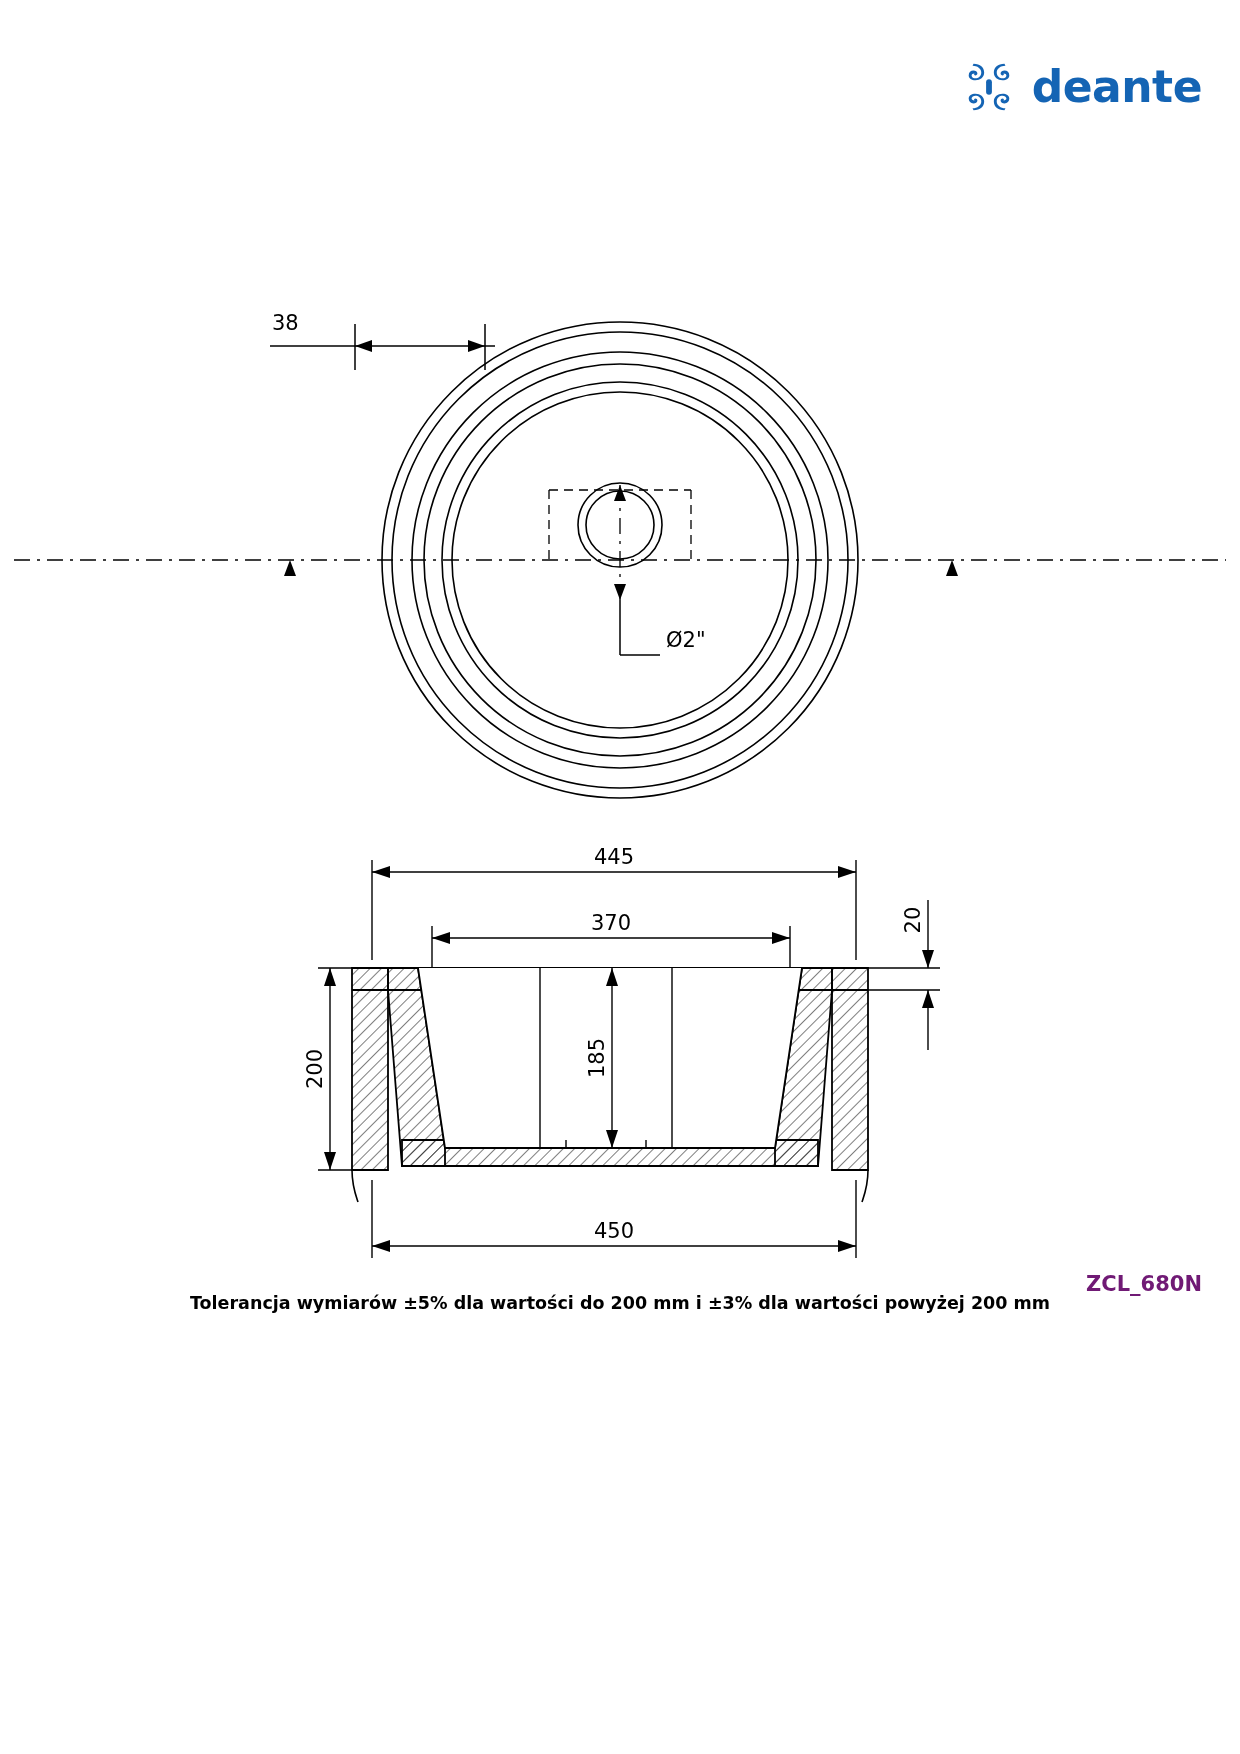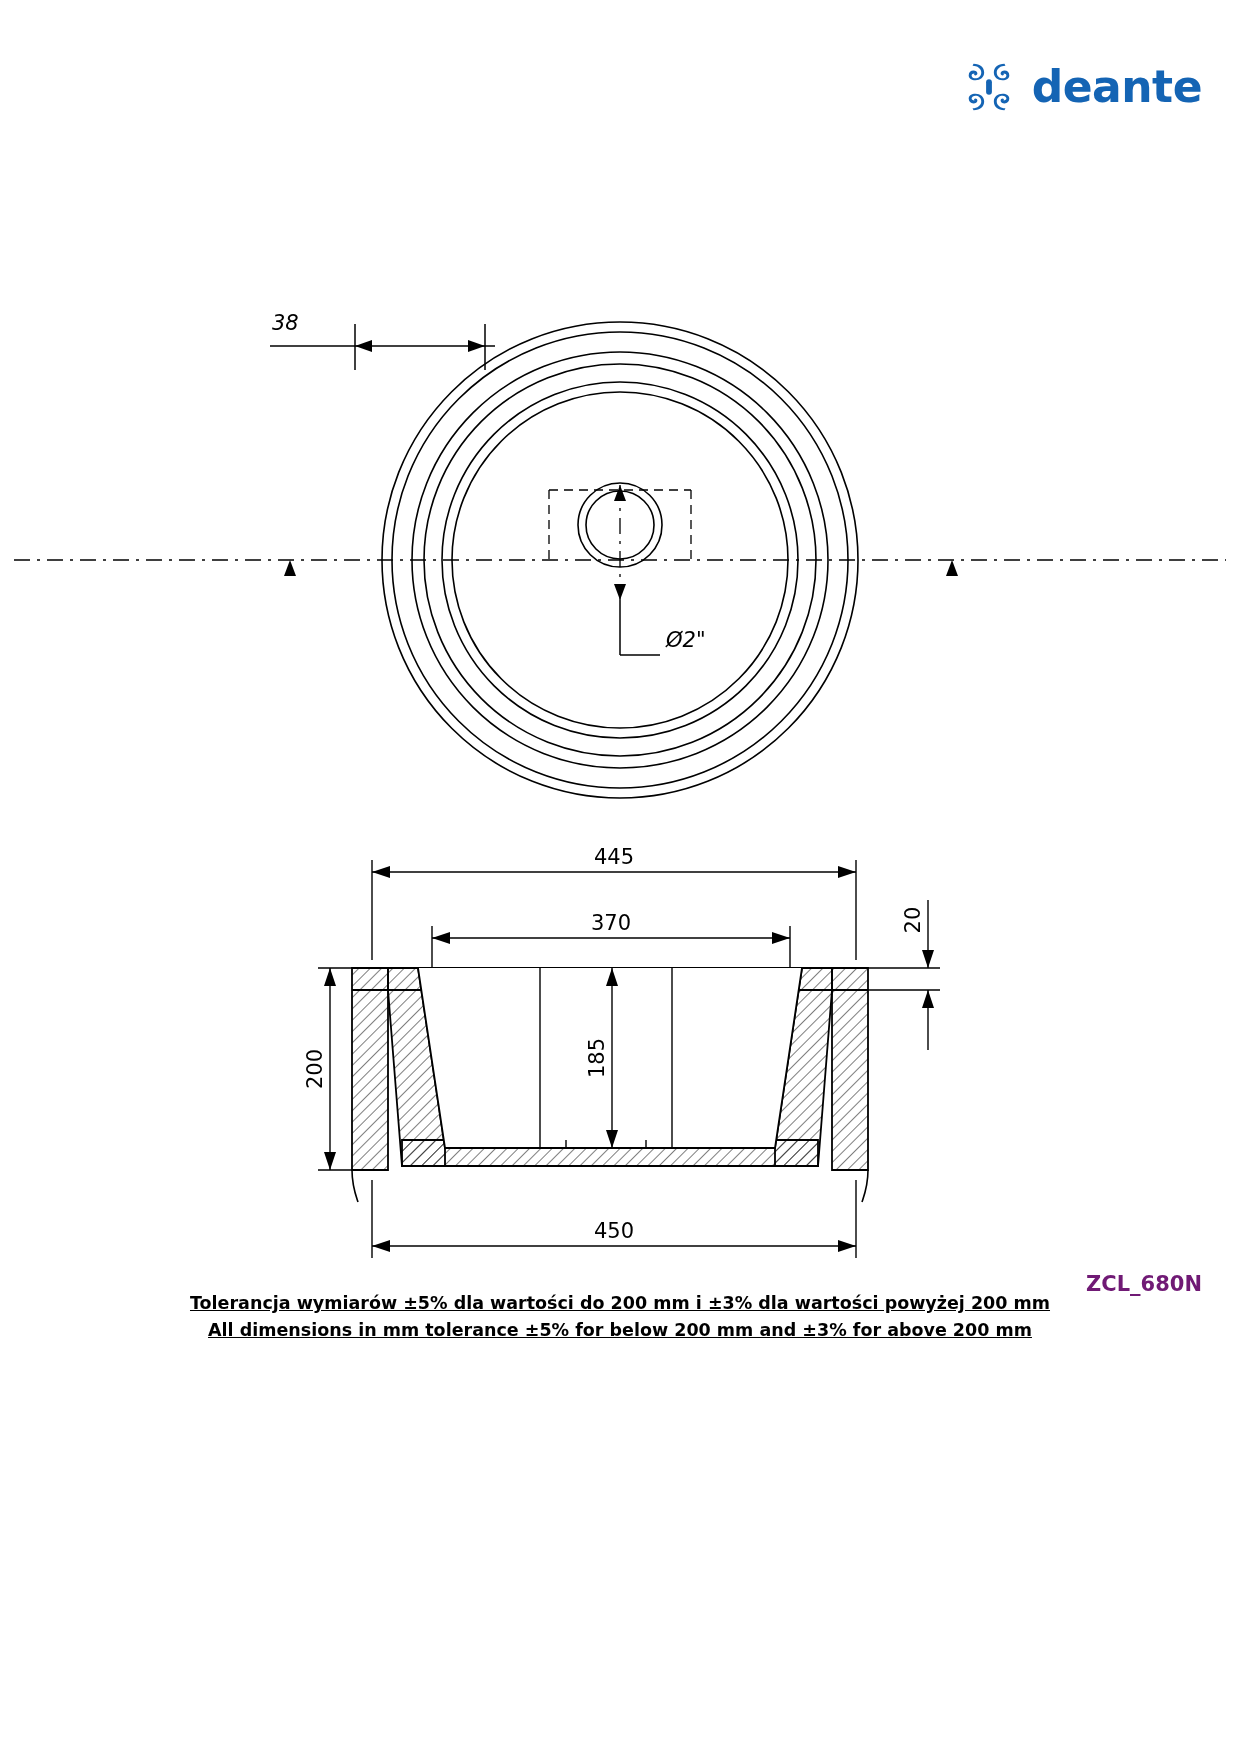--- a/index.html
+++ b/index.html
@@ -39,21 +39,21 @@
     color: #1464b4;
     letter-spacing: -0.5px;
     line-height: 1;
   }
   
   .drawing {
     position: absolute;
     left: 0;
     width: 1240px;
   }
-  #top-view { top: 300px; height: 520px; font-style: italic; }
+  #top-view { top: 300px; height: 520px; }
   #side-view { top: 840px; height: 460px; text-decoration: underline; }
 
   svg { display: block; overflow: visible; }
 
   .dimtext {
     font-family: "DejaVu Sans", sans-serif;
     font-size: 21px;
     fill: #000;
   }
   
@@ -61,21 +61,20 @@
     position: absolute;
     top: 1290px;
     left: 0;
     width: 1240px;
     text-align: center;
     font-family: "DejaVu Sans", sans-serif;
     font-size: 17.5px;
     font-weight: 700;
     line-height: 1.55;
     color: #000;
-    text-decoration: underline;
   }
   .notes div { white-space: nowrap; }
   
   .code {
     position: absolute;
     right: 58px;
     bottom: 108px;
     font-family: "DejaVu Sans", sans-serif;
     font-size: 21px;
     font-weight: 700;
@@ -229,18 +228,17 @@
       <text class="dimtext" x="611" y="90" text-anchor="middle">370</text>
       <text class="dimtext" x="614" y="398" text-anchor="middle">450</text>
       <text class="dimtext" x="322" y="229" text-anchor="middle" transform="rotate(-90 322 229)">200</text>
       <text class="dimtext" x="604" y="218" text-anchor="middle" transform="rotate(-90 604 218)">185</text>
       <text class="dimtext" x="920" y="80" text-anchor="middle" transform="rotate(-90 920 80)">20</text>
     </svg>
   </div>
 
   <div class="notes">
     <div>Tolerancja wymiarów ±5% dla wartości do 200 mm i ±3% dla wartości powyżej 200 mm</div>
-    <div>All dimensions in mm tolerance ±5% for below 200 mm and ±3% for above 200 mm</div>
   </div>
 
   <div class="code">ZCL_680N</div>
 
 </div>
 
 </body></html>

